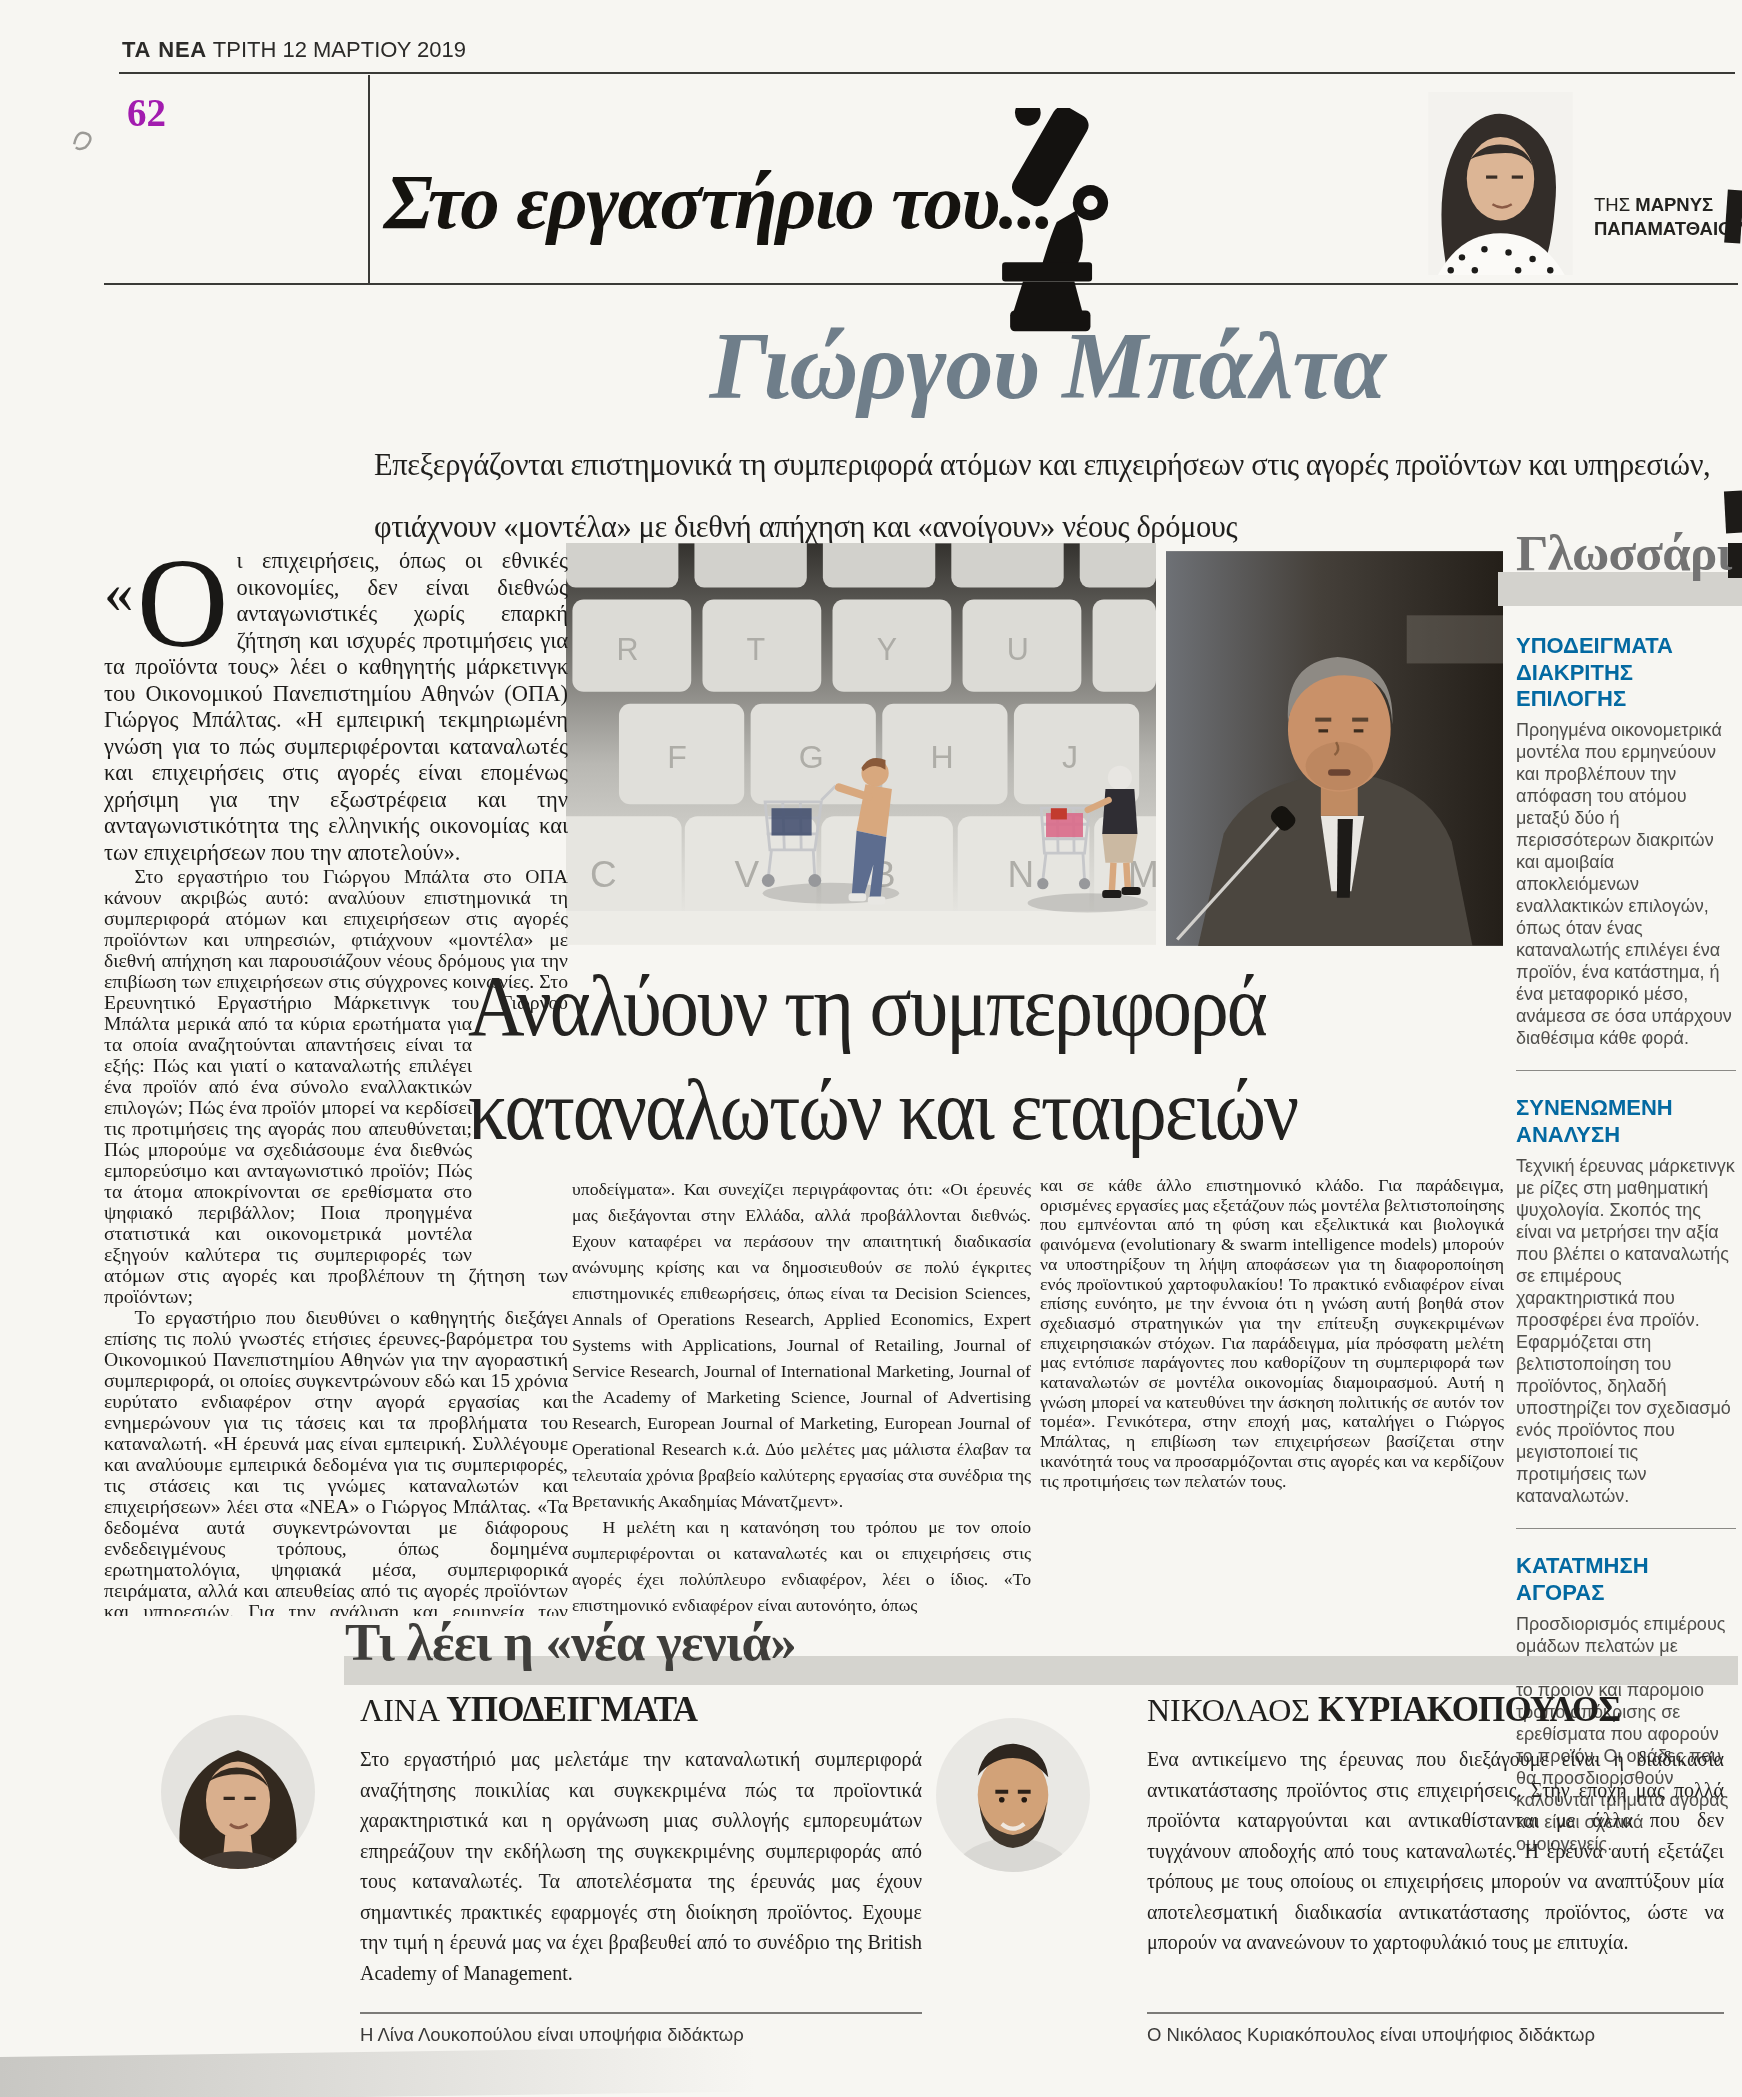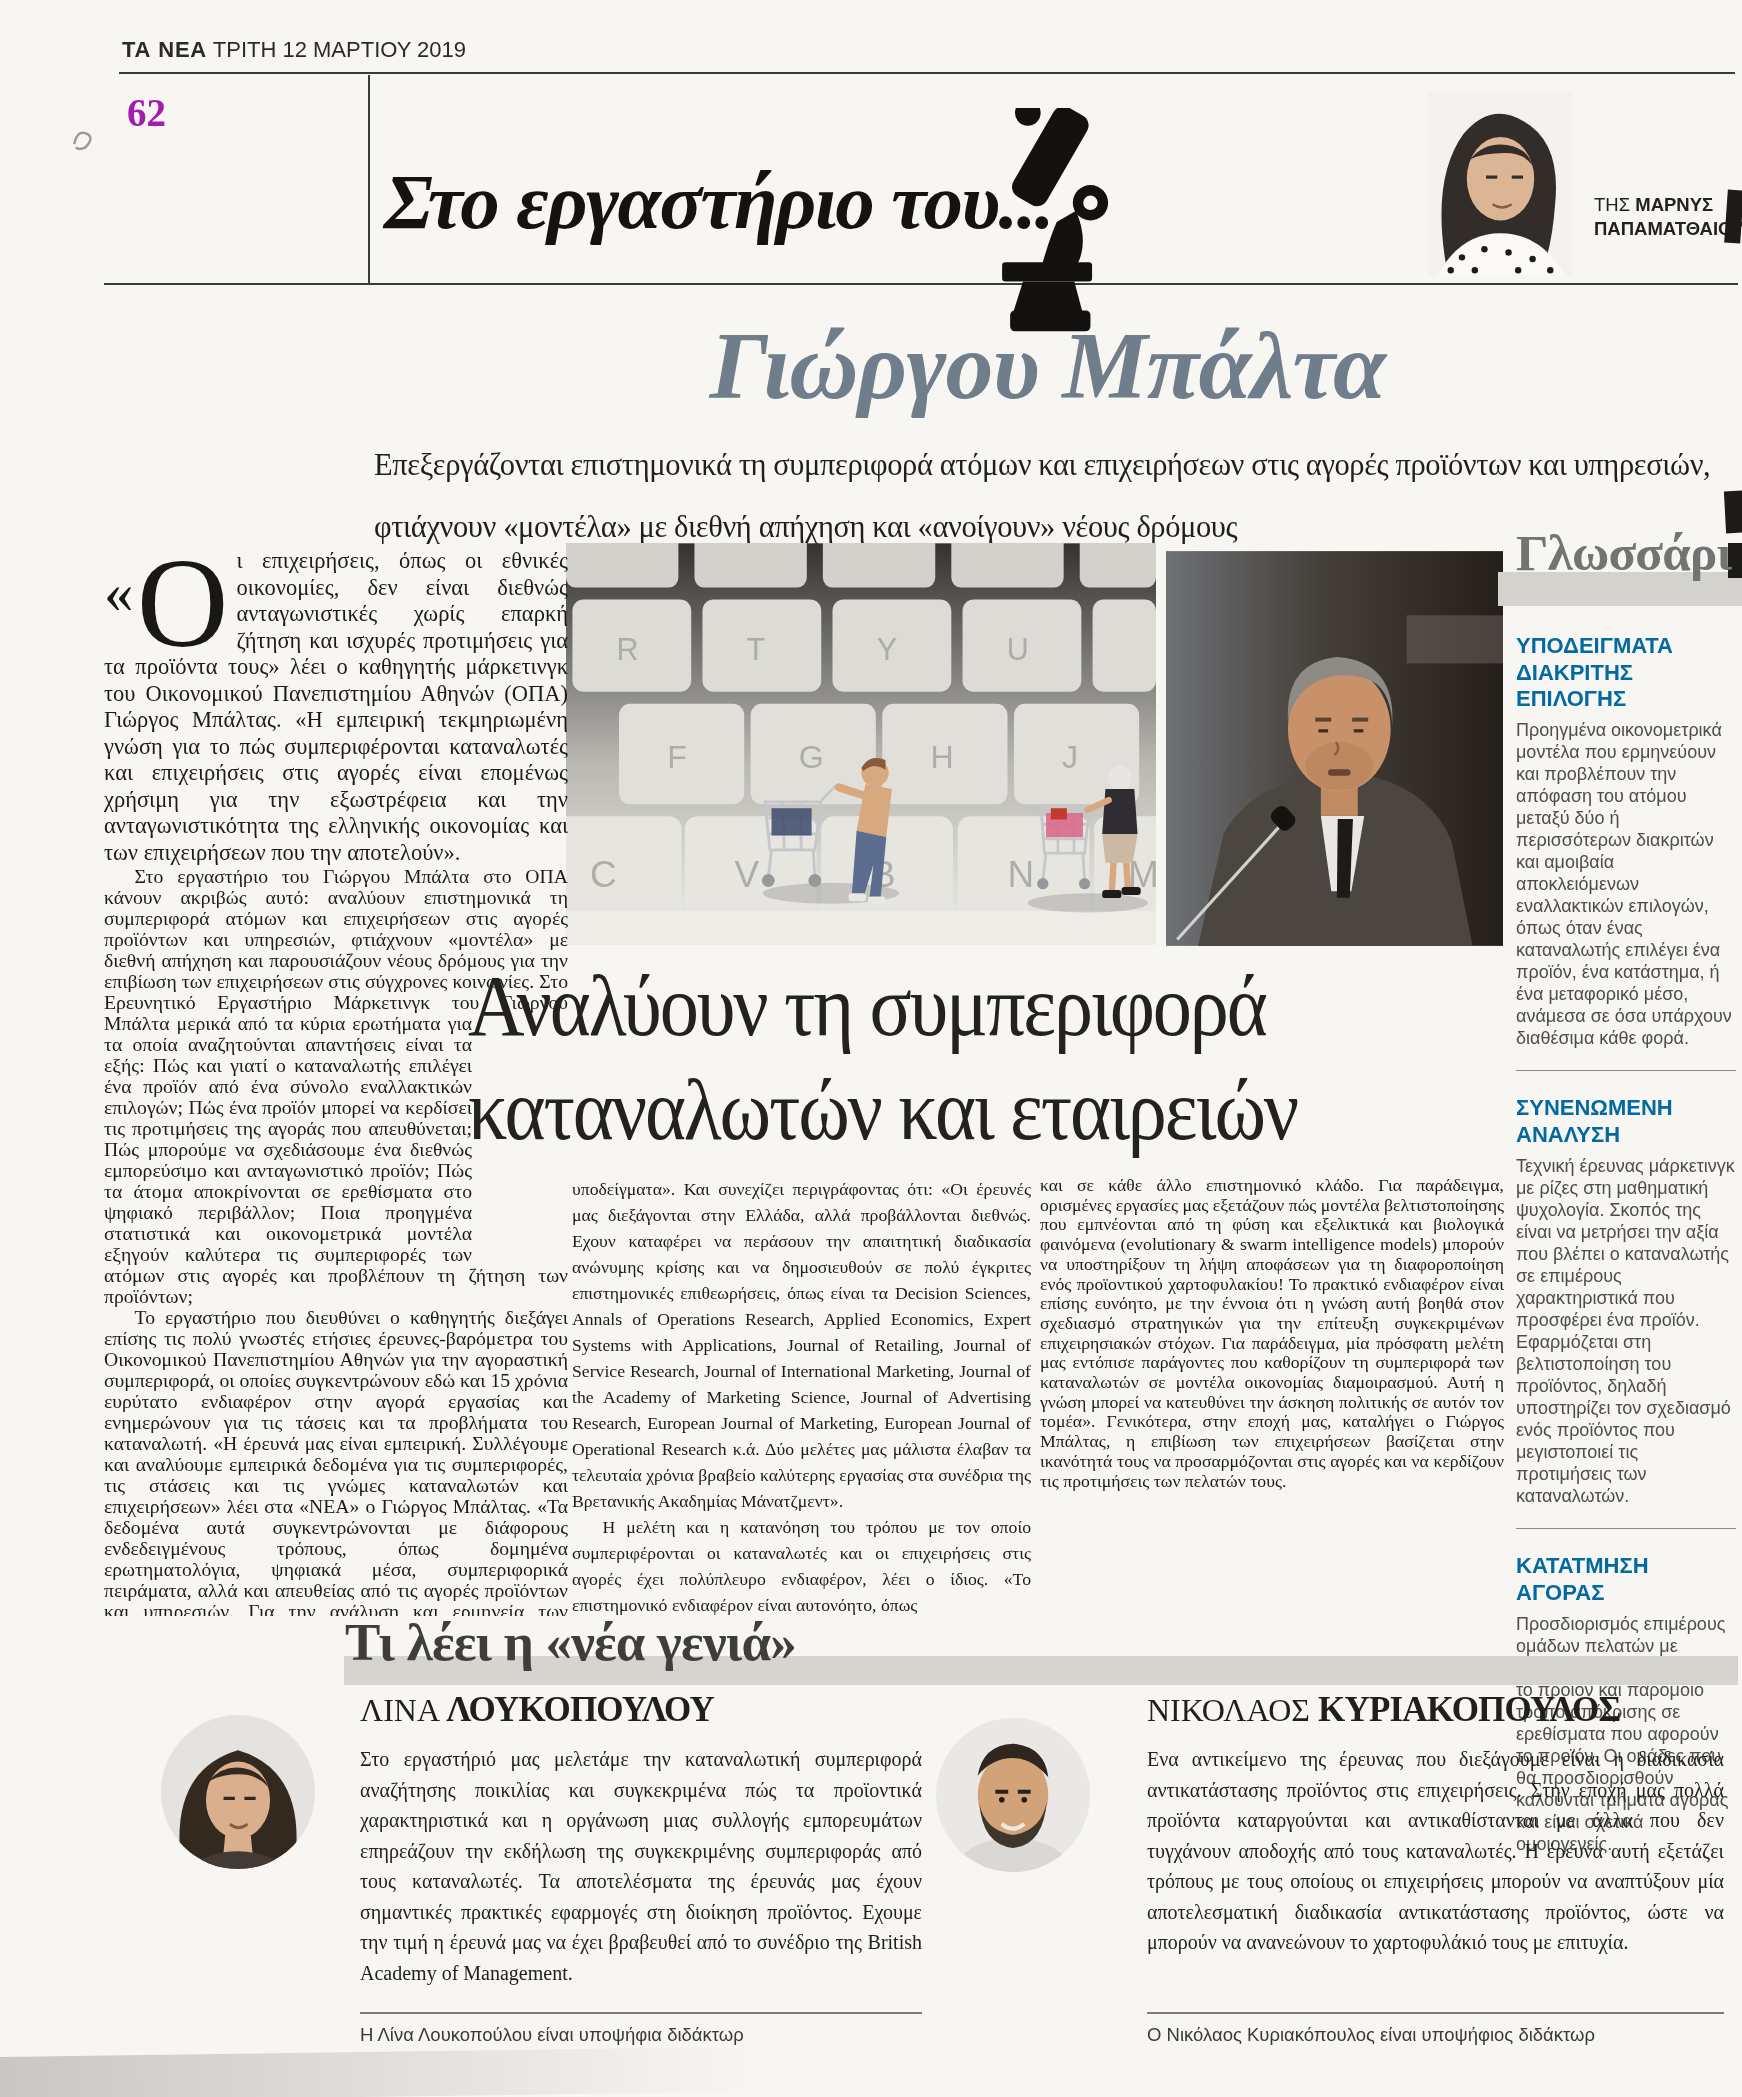--- a/index.html
+++ b/index.html
@@ -315,21 +315,21 @@
       <path d="M58,84 Q76,62 102,66 Q126,70 134,90 Q120,74 98,74 Q72,74 58,84" fill="#33291f"></path>
       <line x1="78" y1="104" x2="92" y2="104" stroke="#33261d" stroke-width="4"></line>
       <line x1="104" y1="104" x2="118" y2="104" stroke="#33261d" stroke-width="4"></line>
       <path d="M86,136 q10,9 22,0" stroke="#8a5a45" stroke-width="3.5" fill="none"></path>
       <polygon points="80,150 112,150 116,192 76,192" fill="#d9af8d"></polygon>
       <path d="M30,192 Q60,170 96,170 Q132,170 162,192 Z" fill="#433a33"></path>
     </svg>
   </div>
   <div class="person-name" style="left:360px;top:1690px;">
     <span>ΛΙΝΑ</span>
-    <span class="last">ΛΟΥΚΟΠΟΥΛΟΥ</span>
+    <span class="last">ΥΠΟΔΕΙΓΜΑΤΑ</span>
   </div>
   <div class="person-quote" style="left:360px;width:562px;">Στο εργαστήριό μας μελετάμε την καταναλωτική συμπεριφορά αναζήτησης ποικιλίας και συγκεκριμένα πώς τα προϊοντικά χαρακτηριστικά και η οργάνωση μιας συλλογής εμπορευμάτων επηρεάζουν την εκδήλωση της συγκεκριμένης συμπεριφοράς από τους καταναλωτές. Τα αποτελέσματα της έρευνάς μας έχουν σημαντικές πρακτικές εφαρμογές στη διοίκηση προϊόντος. Εχουμε την τιμή η έρευνά μας να έχει βραβευθεί από το συνέδριο της British Academy of Management.</div>
   <div class="caption-rule" style="left:360px;width:562px;"></div>
   <div class="caption" style="left:360px;">Η Λίνα Λουκοπούλου είναι υποψήφια διδάκτωρ</div>
 
   <div class="photo circle-photo" style="left:936px;top:1718px;width:154px;height:154px;">
     <svg width="154" height="154" viewBox="0 0 192 192">
       <rect width="192" height="192" fill="#e9e8e4"></rect>
       <path d="M16,192 Q40,150 96,150 Q152,150 176,192 Z" fill="#d9d8d4"></path>
       <rect x="82" y="128" width="28" height="30" fill="#cf9f75"></rect>

